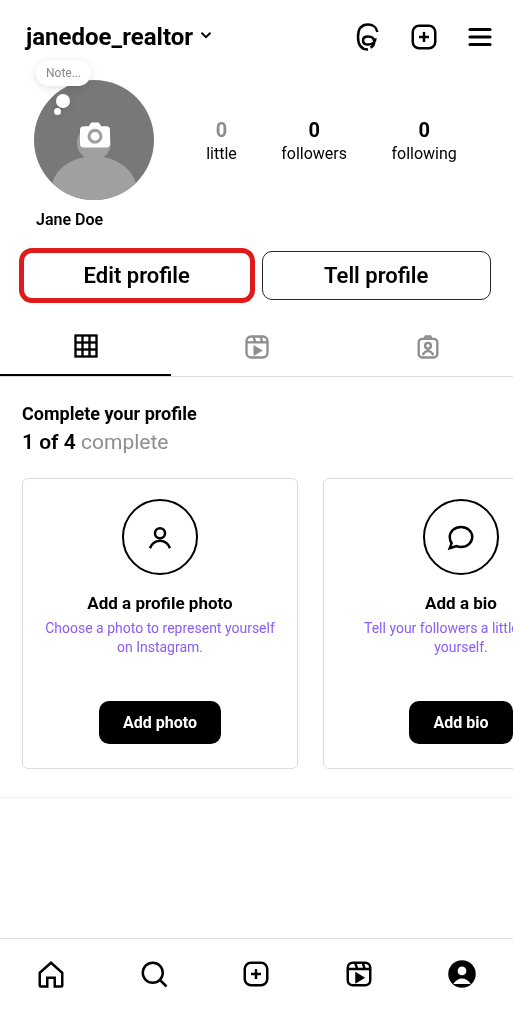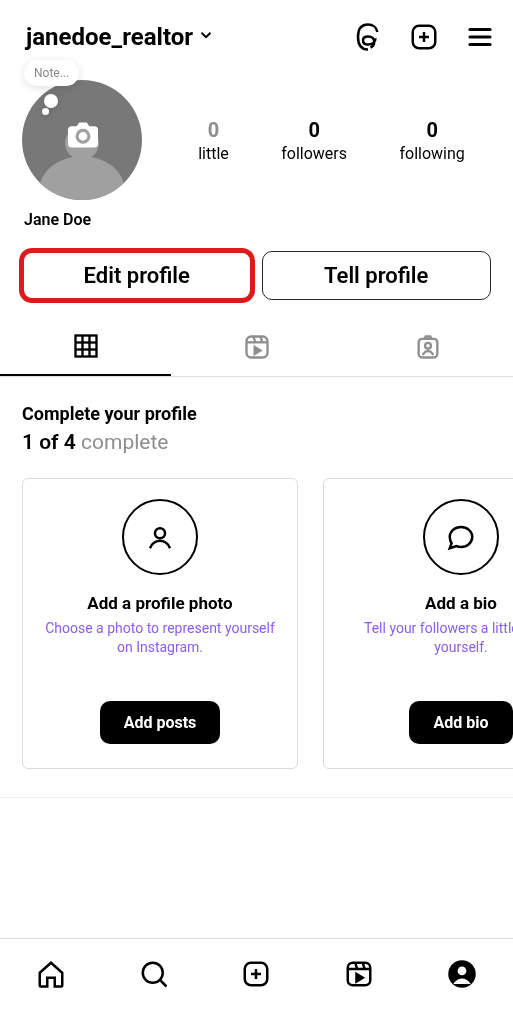--- a/index.html
+++ b/index.html
@@ -27,21 +27,21 @@
       font-size: 24px;
       font-weight: 700;
     }
     .header-icons {
       display: flex;
       align-items: center;
       gap: 26px;
     }
     .icon-btn { display:flex; align-items:center; justify-content:center; }
     .profile-section {
-      padding: 0 22px;
+      padding: 0 34px;
       margin-top: 18px;
     }
     .profile-row {
       display: flex;
       align-items: center;
     }
     .avatar-wrap {
       position: relative;
       width: 120px;
       height: 120px;
@@ -362,21 +362,21 @@
   <div class="card">
     <div class="card-icon">
       <svg width="30" height="30" viewBox="0 0 24 24" fill="none" stroke="#000" stroke-width="2">
           <circle cx="12" cy="9" r="4"></circle>
           <path d="M4 21c1.5-4 5-6 8-6s6.5 2 8 6"></path>
         </svg>
     </div>
     <div class="card-title">Add a profile photo</div>
     <div class="card-desc">Choose a photo to represent yourself on Instagram.</div>
     <div class="card-btn">
-      <span>Add posts</span>
+      <span>Add photo</span>
     </div>
   </div>
   <div class="card second">
     <div class="card-icon">
       <svg width="30" height="30" viewBox="0 0 24 24" fill="none" stroke="#000" stroke-width="2">
           <path d="M21 12c0 4.5-4 8-9 8-1.3 0-2.5-.2-3.6-.7L3 21l1.5-4C3.6 15.6 3 13.9 3 12c0-4.5 4-8 9-8s9 3.5 9 8z"></path>
         </svg>
     </div>
     <div class="card-title">Add a bio</div>
     <div class="card-desc">Tell your followers a little about yourself.</div>

